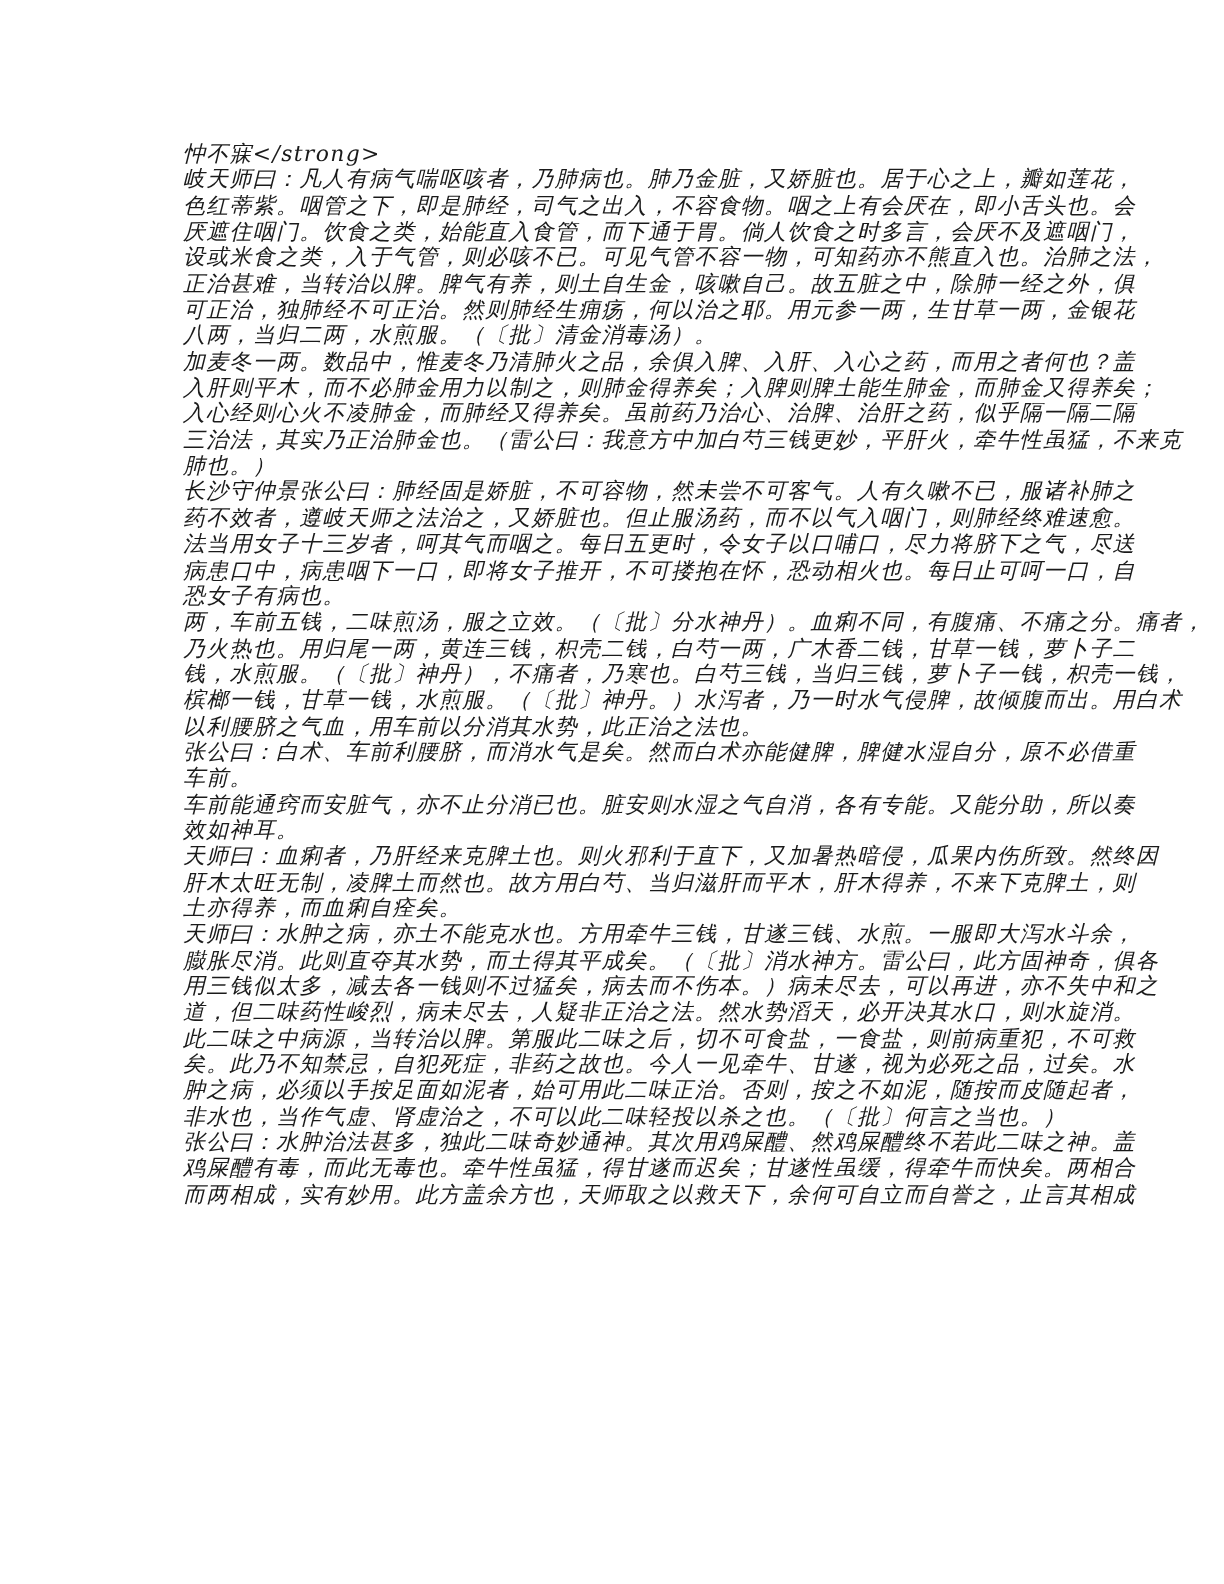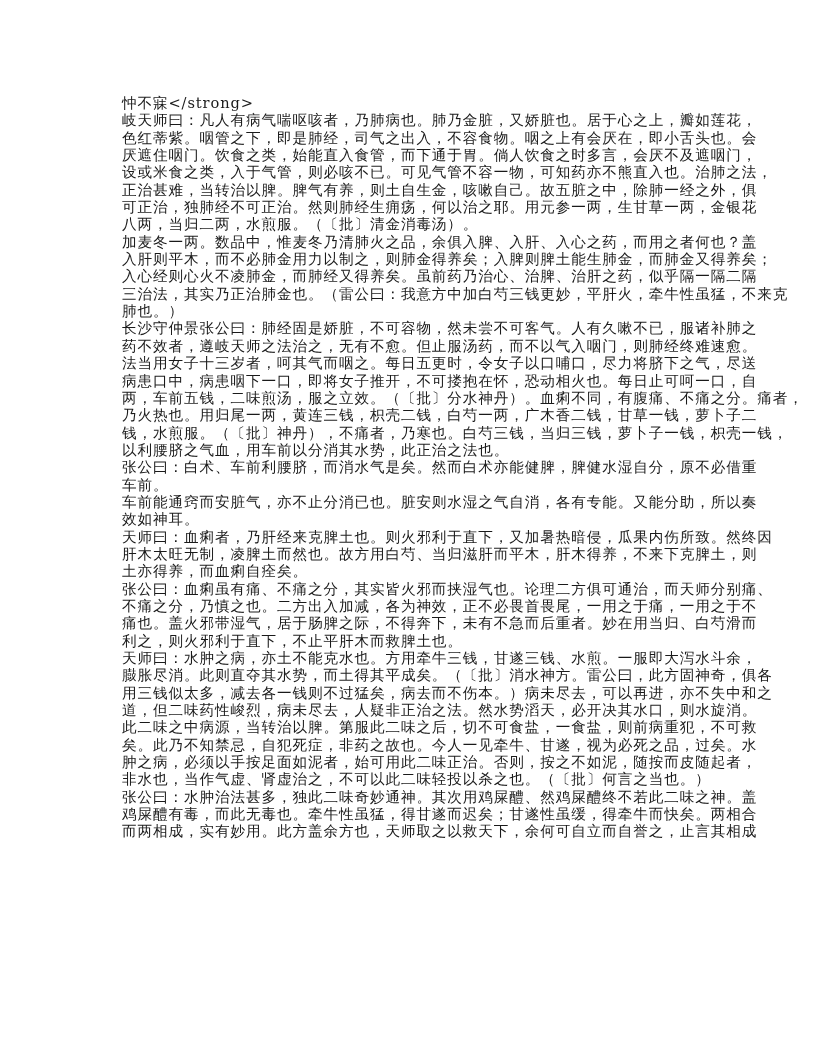--- a/index.html
+++ b/index.html
@@ -11,20 +11,21 @@
       width: 580px;
       color: #1a1a1a;
       font-family: "DejaVu Serif", "Liberation Serif", serif;
       font-size: 14.6px;
       line-height: 17.35px;
     }
     .line {
       white-space: nowrap;
       height: 17.35px;
       letter-spacing: 0.9px;
+      font-style: italic;
     }
   </style>
 </head>
 <body>
 
 <div class="page">
   <div class="line">忡不寐&lt;/strong&gt;</div>
   <div id="body">
       <div>
         <div class="line">岐天师曰：凡人有病气喘呕咳者，乃肺病也。肺乃金脏，又娇脏也。居于心之上，瓣如莲花，</div>
@@ -37,48 +38,44 @@
       </div>
       <div>
         <div class="line">加麦冬一两。数品中，惟麦冬乃清肺火之品，余俱入脾、入肝、入心之药，而用之者何也？盖</div>
         <div class="line">入肝则平木，而不必肺金用力以制之，则肺金得养矣；入脾则脾土能生肺金，而肺金又得养矣；</div>
         <div class="line">入心经则心火不凌肺金，而肺经又得养矣。虽前药乃治心、治脾、治肝之药，似乎隔一隔二隔</div>
         <div class="line">三治法，其实乃正治肺金也。（雷公曰：我意方中加白芍三钱更妙，平肝火，牵牛性虽猛，不来克</div>
         <div class="line">肺也。）</div>
       </div>
       <div>
         <div class="line">长沙守仲景张公曰：肺经固是娇脏，不可容物，然未尝不可客气。人有久嗽不已，服诸补肺之</div>
-        <div class="line">药不效者，遵岐天师之法治之，无有不愈。但止服汤药，而不以气入咽门，则肺经终难速愈。</div>
+        <div class="line">药不效者，遵岐天师之法治之，又娇脏也。但止服汤药，而不以气入咽门，则肺经终难速愈。</div>
         <div class="line">法当用女子十三岁者，呵其气而咽之。每日五更时，令女子以口哺口，尽力将脐下之气，尽送</div>
         <div class="line">病患口中，病患咽下一口，即将女子推开，不可搂抱在怀，恐动相火也。每日止可呵一口，自</div>
+        <div class="line">恐女子有病也。</div>
       </div>
       <div>
         <div class="line">两，车前五钱，二味煎汤，服之立效。（〔批〕分水神丹）。血痢不同，有腹痛、不痛之分。痛者，</div>
         <div class="line">乃火热也。用归尾一两，黄连三钱，枳壳二钱，白芍一两，广木香二钱，甘草一钱，萝卜子二</div>
         <div class="line">钱，水煎服。（〔批〕神丹），不痛者，乃寒也。白芍三钱，当归三钱，萝卜子一钱，枳壳一钱，</div>
+        <div class="line">槟榔一钱，甘草一钱，水煎服。（〔批〕神丹。）水泻者，乃一时水气侵脾，故倾腹而出。用白术</div>
         <div class="line">以利腰脐之气血，用车前以分消其水势，此正治之法也。</div>
       </div>
       <div>
         <div class="line">张公曰：白术、车前利腰脐，而消水气是矣。然而白术亦能健脾，脾健水湿自分，原不必借重</div>
         <div class="line">车前。</div>
       </div>
       <div>
         <div class="line">车前能通窍而安脏气，亦不止分消已也。脏安则水湿之气自消，各有专能。又能分助，所以奏</div>
         <div class="line">效如神耳。</div>
       </div>
       <div>
         <div class="line">天师曰：血痢者，乃肝经来克脾土也。则火邪利于直下，又加暑热暗侵，瓜果内伤所致。然终因</div>
         <div class="line">肝木太旺无制，凌脾土而然也。故方用白芍、当归滋肝而平木，肝木得养，不来下克脾土，则</div>
         <div class="line">土亦得养，而血痢自痊矣。</div>
-      </div>
-      <div>
-        <div class="line">张公曰：血痢虽有痛、不痛之分，其实皆火邪而挟湿气也。论理二方俱可通治，而天师分别痛、</div>
-        <div class="line">不痛之分，乃慎之也。二方出入加减，各为神效，正不必畏首畏尾，一用之于痛，一用之于不</div>
-        <div class="line">痛也。盖火邪带湿气，居于肠脾之际，不得奔下，未有不急而后重者。妙在用当归、白芍滑而</div>
-        <div class="line">利之，则火邪利于直下，不止平肝木而救脾土也。</div>
       </div>
       <div>
         <div class="line">天师曰：水肿之病，亦土不能克水也。方用牵牛三钱，甘遂三钱、水煎。一服即大泻水斗余，</div>
         <div class="line">臌胀尽消。此则直夺其水势，而土得其平成矣。（〔批〕消水神方。雷公曰，此方固神奇，俱各</div>
         <div class="line">用三钱似太多，减去各一钱则不过猛矣，病去而不伤本。）病未尽去，可以再进，亦不失中和之</div>
         <div class="line">道，但二味药性峻烈，病未尽去，人疑非正治之法。然水势滔天，必开决其水口，则水旋消。</div>
         <div class="line">此二味之中病源，当转治以脾。第服此二味之后，切不可食盐，一食盐，则前病重犯，不可救</div>
         <div class="line">矣。此乃不知禁忌，自犯死症，非药之故也。今人一见牵牛、甘遂，视为必死之品，过矣。水</div>
         <div class="line">肿之病，必须以手按足面如泥者，始可用此二味正治。否则，按之不如泥，随按而皮随起者，</div>
         <div class="line">非水也，当作气虚、肾虚治之，不可以此二味轻投以杀之也。（〔批〕何言之当也。）</div>

